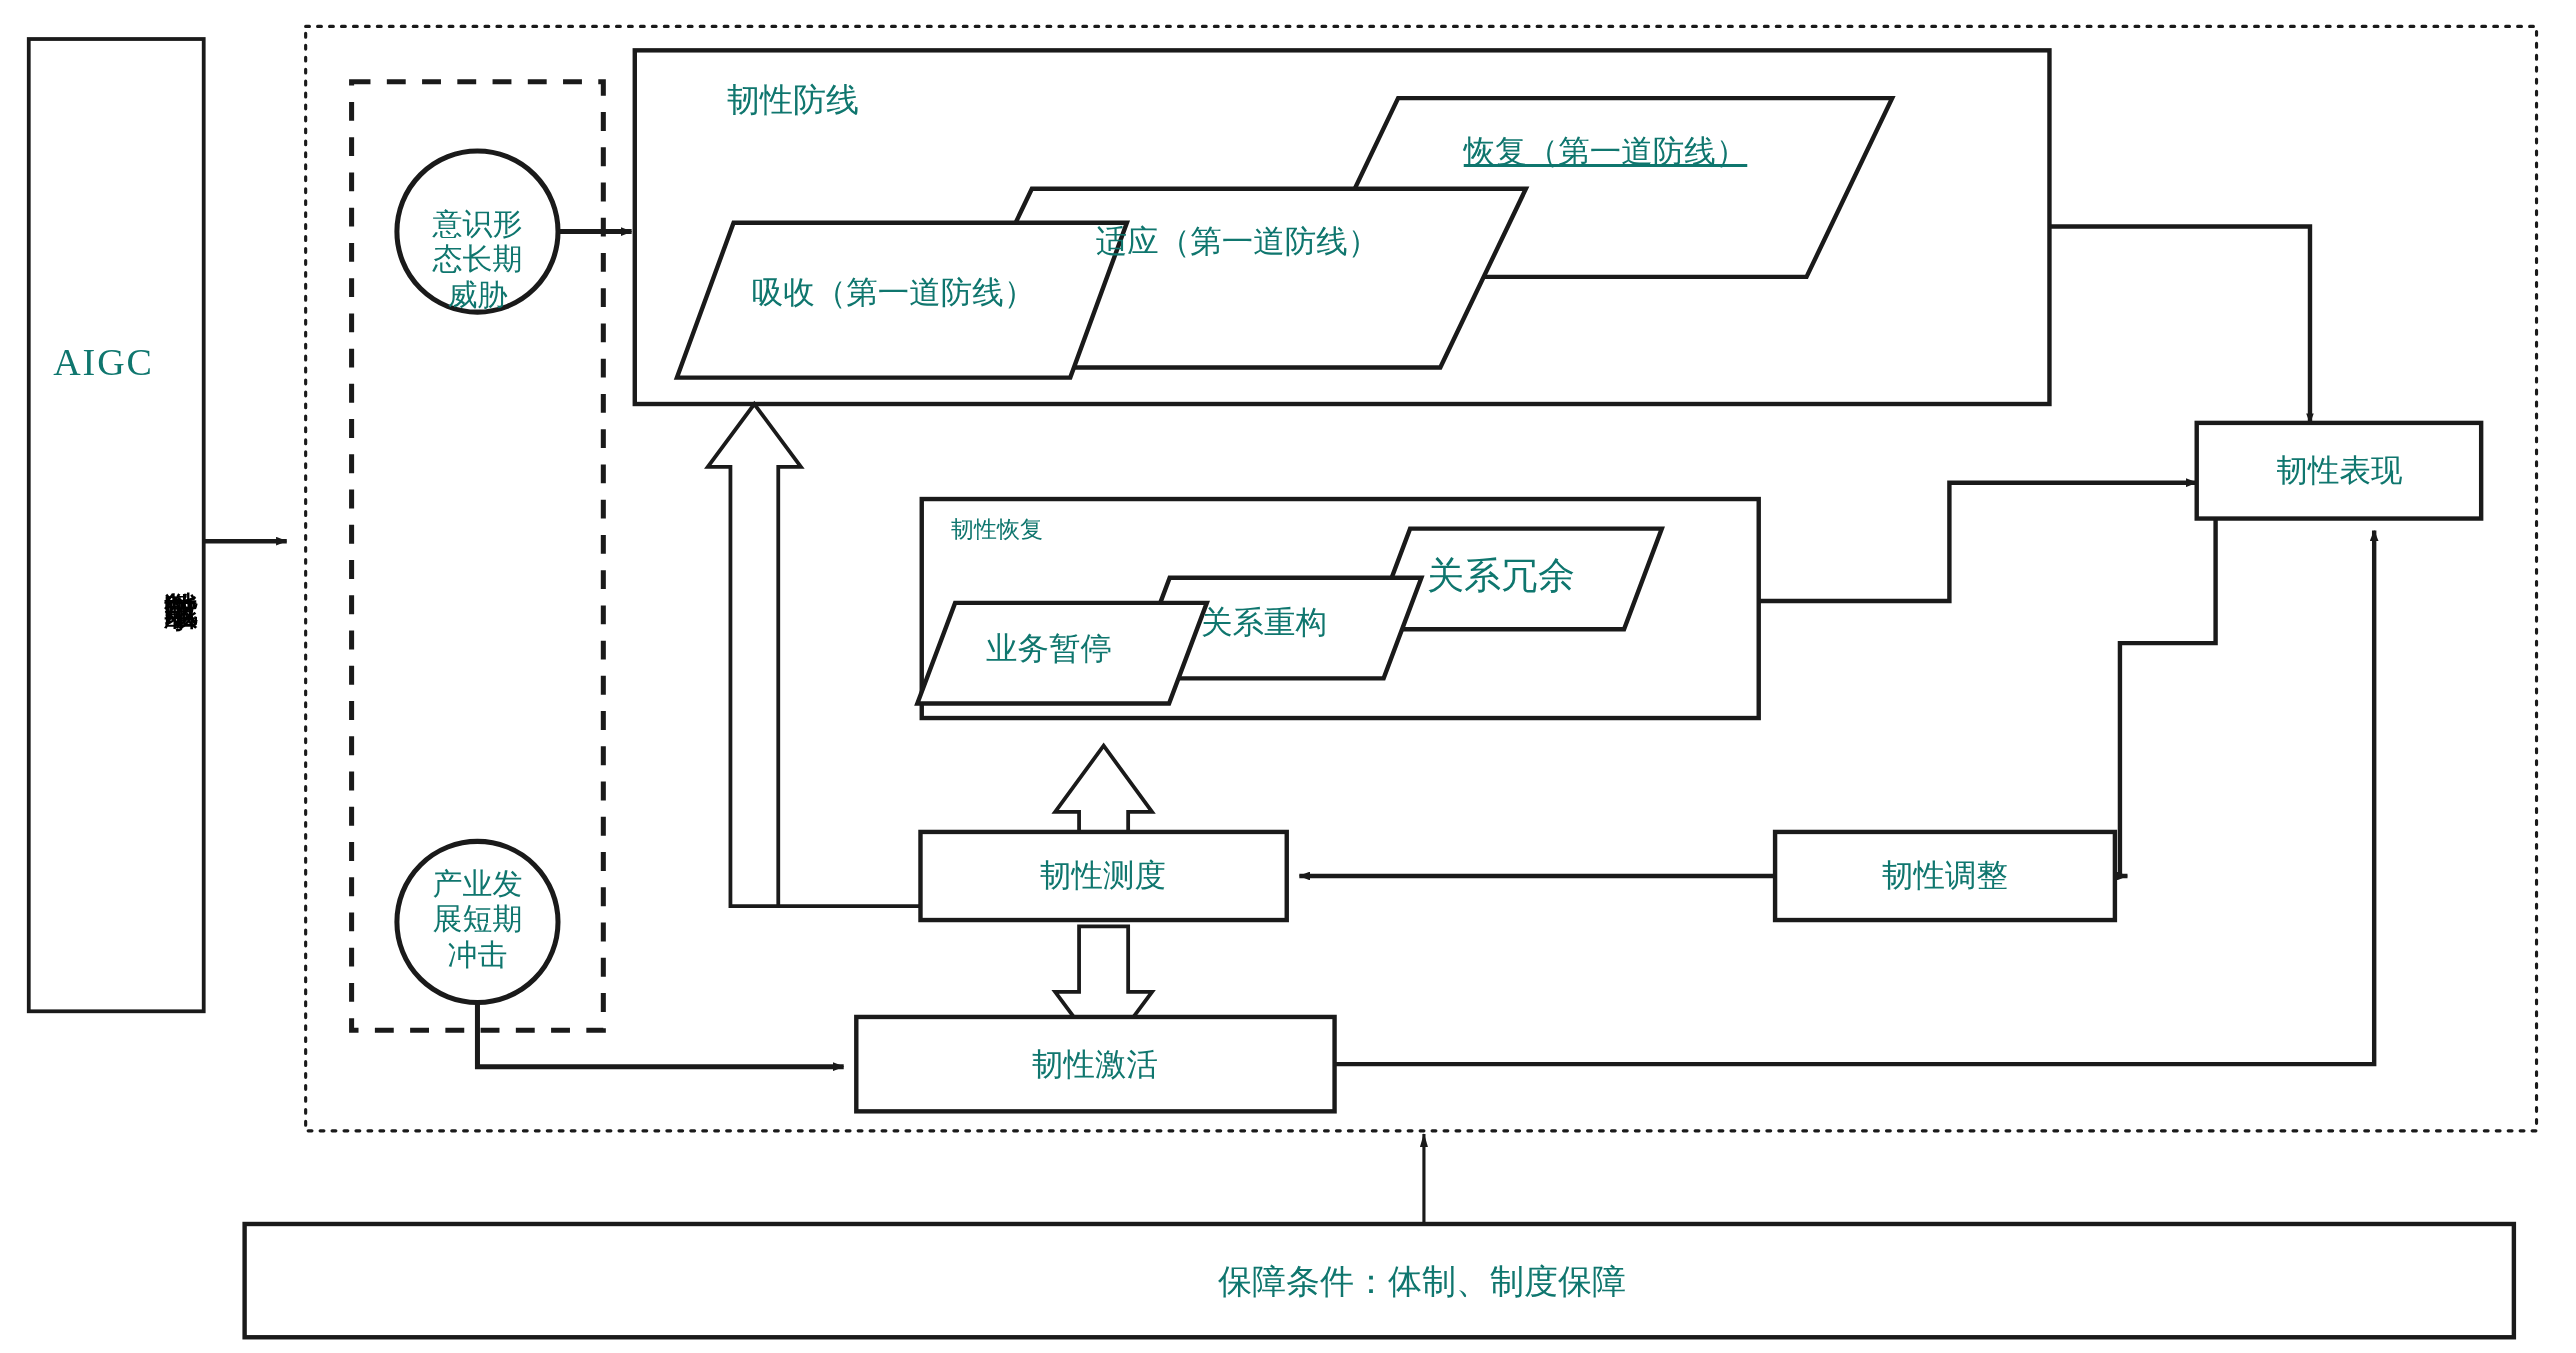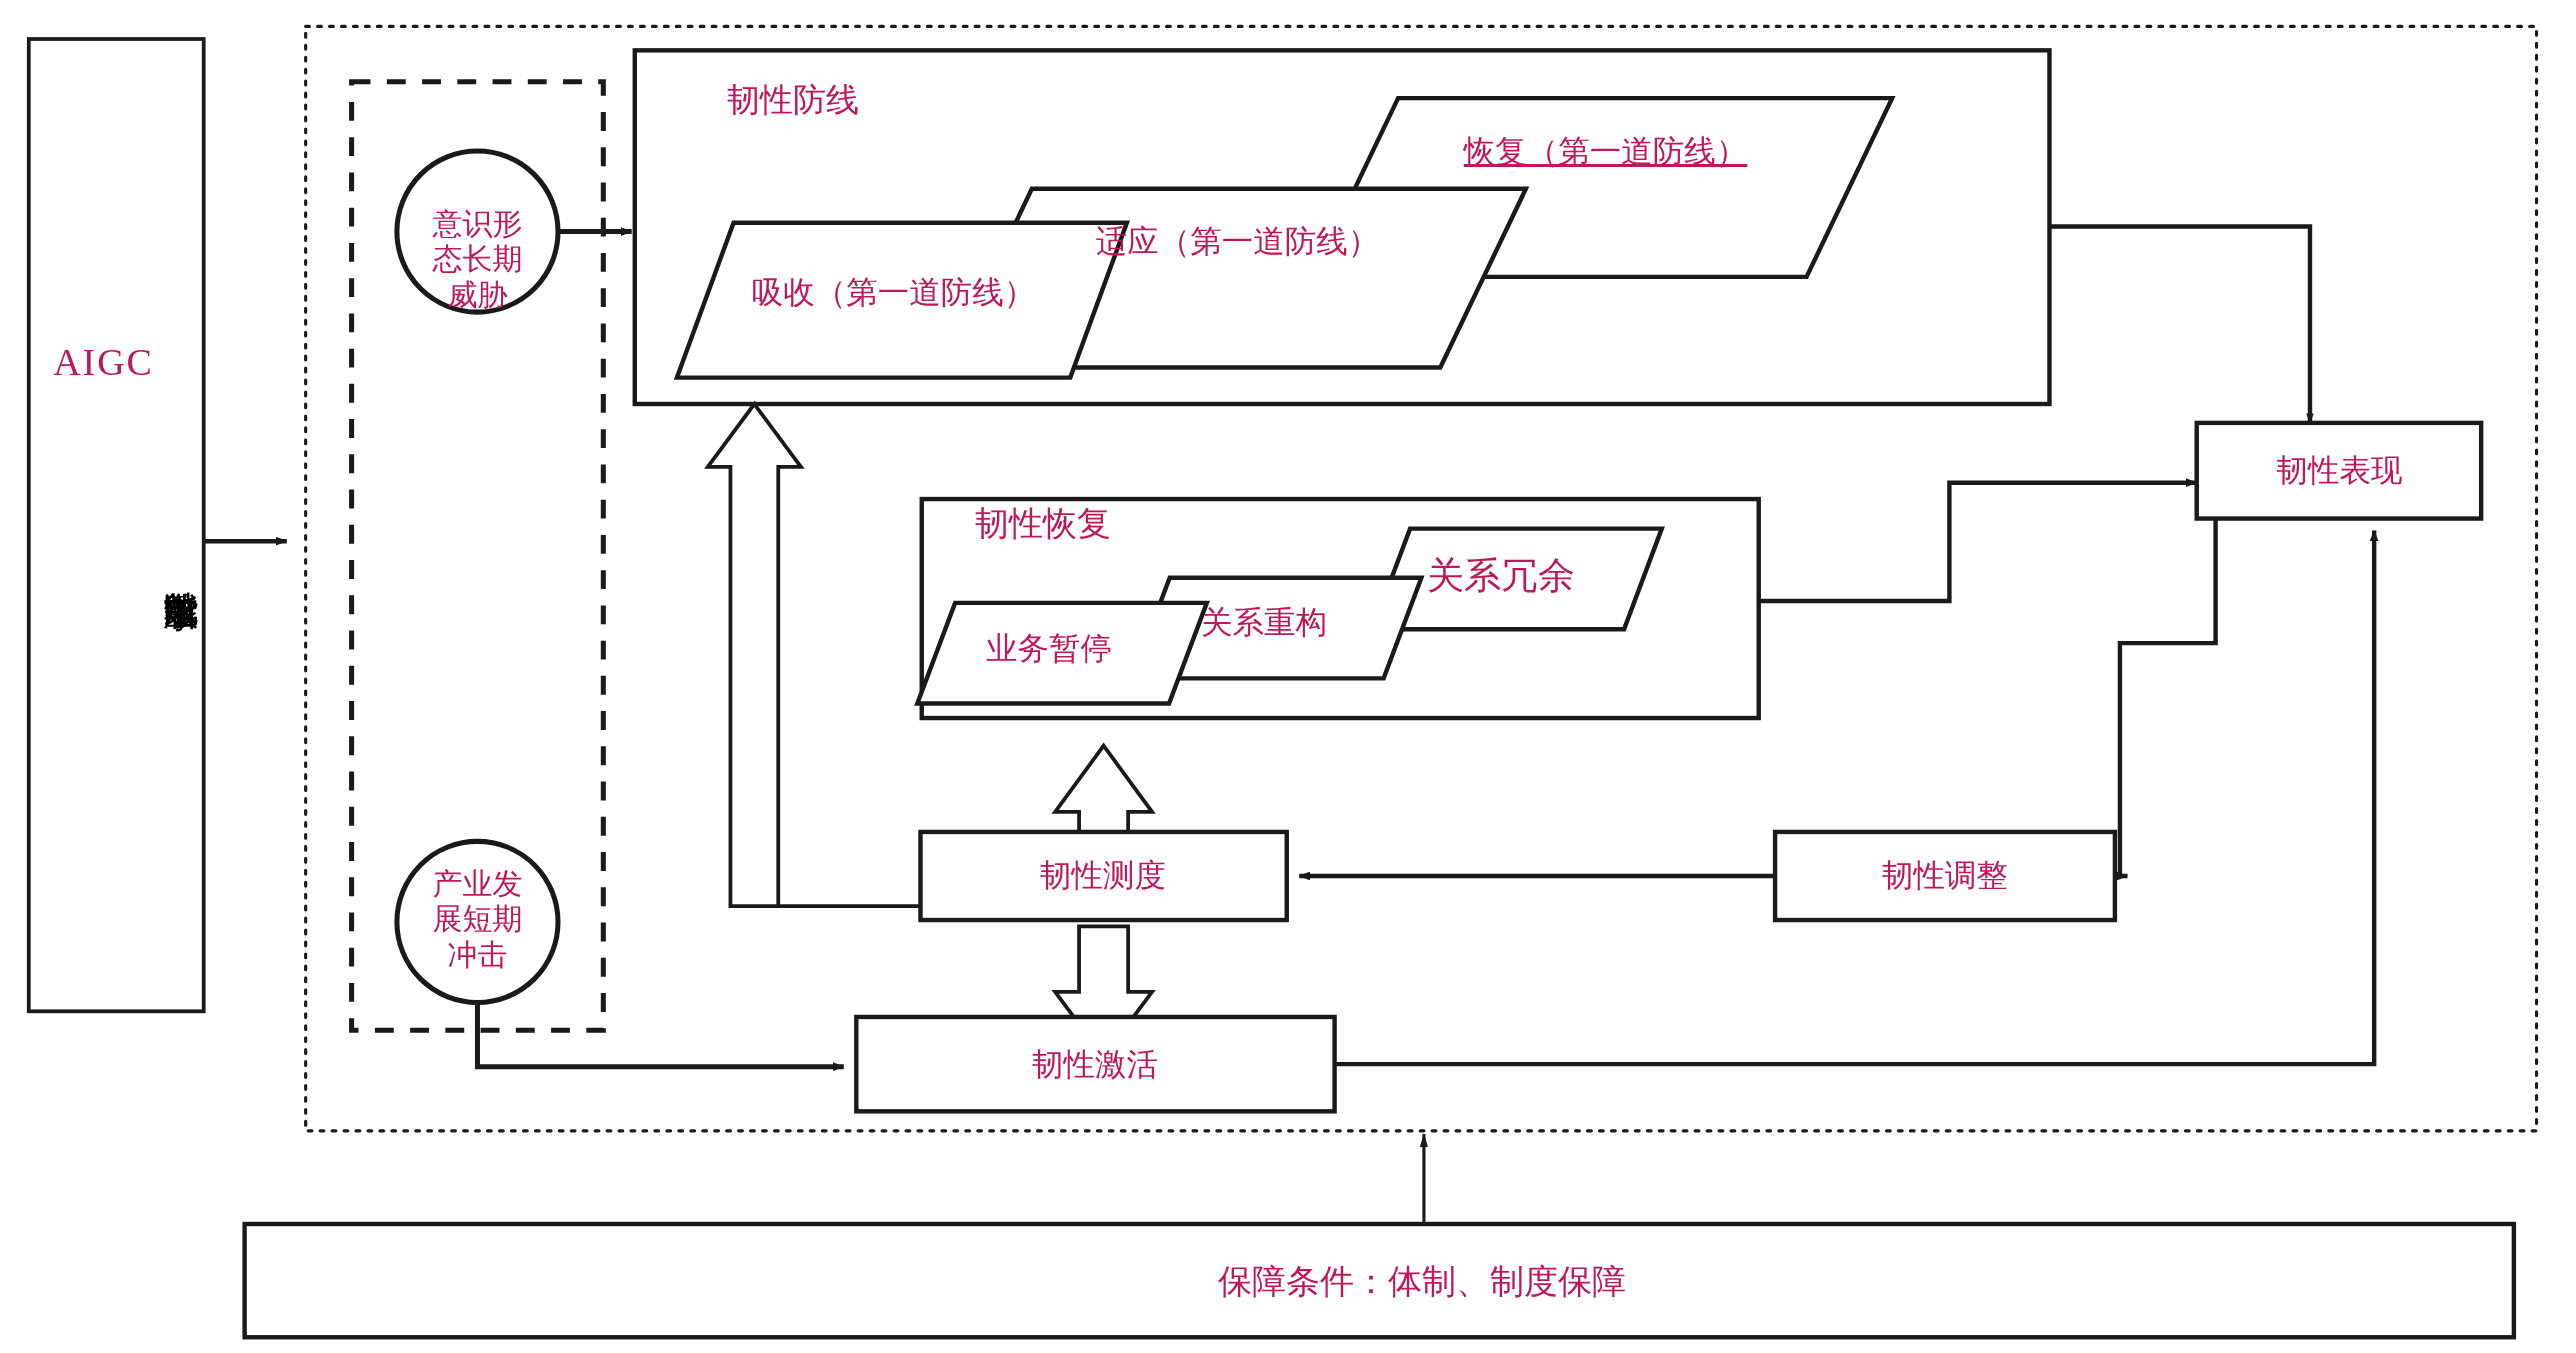--- a/index.html
+++ b/index.html
@@ -1,19 +1,19 @@
 <!DOCTYPE html>
 <html style="font-size:10px"><head>
 <meta charset="utf-8">
 <style>
   html,body{margin:0;padding:0;background:#ffffff;}
   body{font-family:"Liberation Serif","DejaVu Serif",serif;}
   #stage{position:relative;width:2576px;height:1353px;background:#fff;overflow:hidden;}
   svg#canvas{position:absolute;left:0;top:0;width:2576px;height:1353px;}
-  .lbl{position:absolute;color:#be185d;line-height:1.18;white-space:pre;}
+  .lbl{position:absolute;color:#0f766e;line-height:1.18;white-space:pre;}
   .lbl.ctr{text-align:center;}
   .vtext{position:absolute;writing-mode:vertical-rl;text-orientation:upright;letter-spacing:1.3px;}
 </style>
 </head>
 <body>
 
 <div id="stage">
 
   <svg id="canvas" viewBox="0 0 4092 2150" xmlns="http://www.w3.org/2000/svg">
     <defs>
@@ -91,21 +91,21 @@
   <div class="lbl ctr" style="left:397px;top:866px;width:161px;font-size:30px;"><span>产业发</span><br><span>展短期</span><br><span>冲击</span></div>
 
   <div class="lbl" style="left:727px;top:81px;font-size:33px;">韧性防线</div>
 
   <div class="lbl ctr" style="left:692px;top:274px;width:403px;font-size:31.5px;">吸收（第一道防线）</div>
 
   <div class="lbl ctr" style="left:1036px;top:223px;width:403px;font-size:31.5px;">适应（第一道防线）</div>
 
   <div class="lbl ctr" style="left:1404px;top:133px;width:403px;font-size:31.5px;text-decoration:underline;">恢复（第一道防线）</div>
 
-  <div class="lbl" style="left:951px;top:504px;font-size:34px;margin-left:24px;">韧性恢复</div>
+  <div class="lbl" style="left:951px;top:516px;font-size:23px;">韧性恢复</div>
 
   <div class="lbl ctr" style="left:942px;top:630px;width:214px;font-size:31.5px;">业务暂停</div>
 
   <div class="lbl ctr" style="left:1157px;top:604px;width:214px;font-size:31.5px;">关系重构</div>
 
   <div class="lbl ctr" style="left:1394px;top:554px;width:214px;font-size:37px;">关系冗余</div>
 
   <div class="lbl ctr" style="left:920px;top:857px;width:366px;font-size:31.5px;">韧性测度</div>
 
   <div class="lbl ctr" style="left:856px;top:1046px;width:478px;font-size:31.5px;">韧性激活</div>

